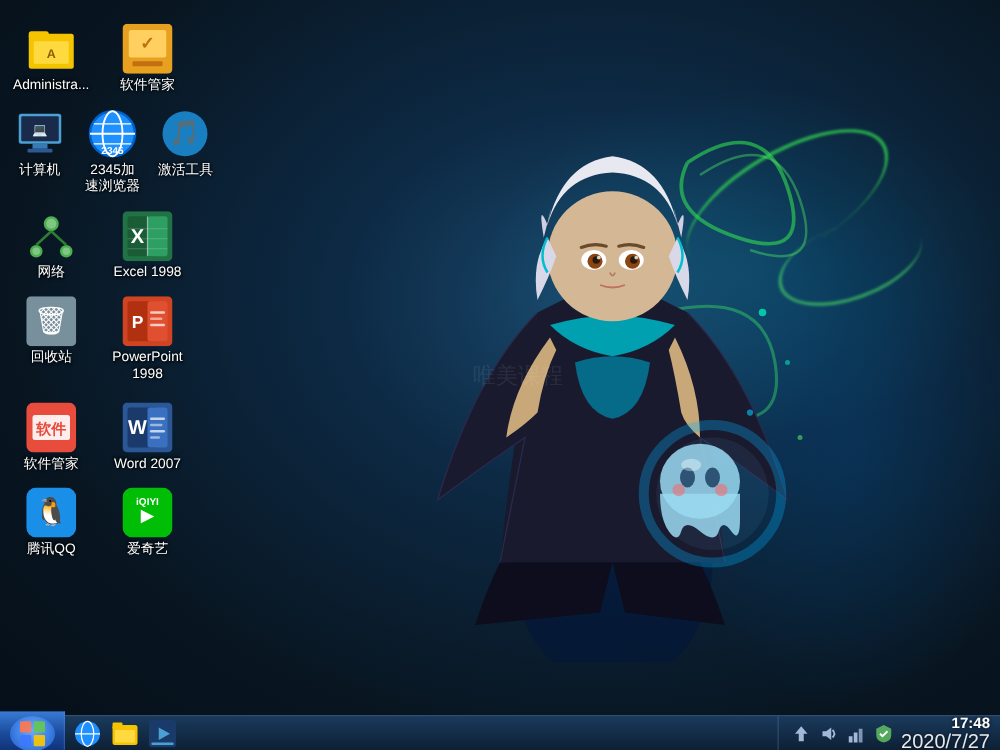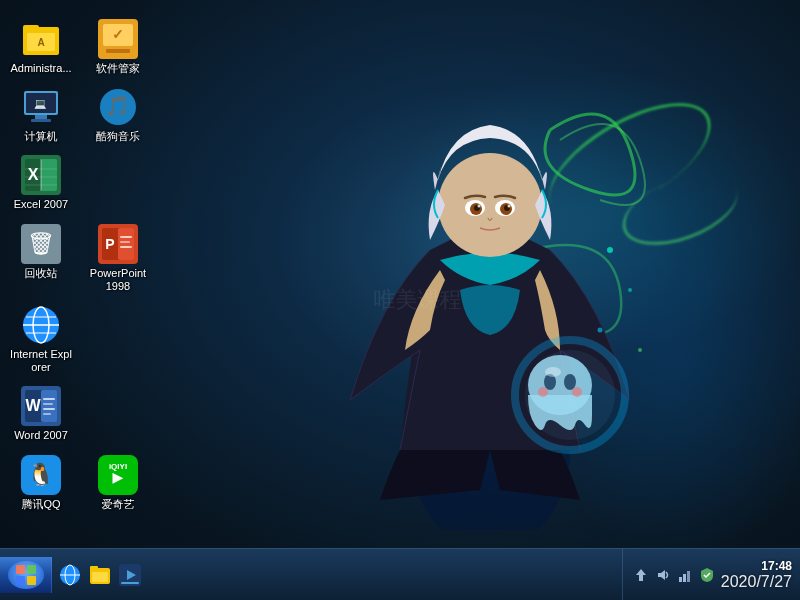--- a/index.html
+++ b/index.html
@@ -118,21 +118,21 @@
       line-height: 1.2;
       word-break: break-all;
     }
 
     
     #taskbar {
       position: absolute;
       bottom: 0;
       left: 0;
       right: 0;
-      height: 52px;
+      height: 28px;
       background: linear-gradient(to bottom, #1a3a5c 0%, #0d2035 100%);
       border-top: 1px solid rgba(100, 150, 200, 0.4);
       display: flex;
       align-items: center;
     }
 
     #start-button {
       width: 52px;
       height: 36px;
       background: linear-gradient(to bottom, #3a7bd5 0%, #1a4a9a 50%, #0d2a6e 100%);
@@ -223,21 +223,21 @@
       opacity: 0.9;
     }
 
     
     .watermark {
       position: absolute;
       top: 50%;
       left: 50%;
       transform: translate(-30%, -50%);
       color: rgba(255,255,255,0.08);
-      font-size: 22px;
+      font-size: 18px;
       white-space: nowrap;
       pointer-events: none;
     }
   </style>
 </head>
 <body>
 
 <div id="wallpaper">
 
   <div class="swirl swirl1"></div>
@@ -358,43 +358,72 @@
           <rect x="14" y="28" width="12" height="4" fill="#3a7ab4"></rect>
           <rect x="10" y="32" width="20" height="3" rx="1" fill="#2a5a94"></rect>
           <text x="20" y="20" text-anchor="middle" font-size="10" fill="#6adcff">💻</text>
         </svg>
       </div>
       <span class="icon-label">计算机</span>
     </div>
     <div class="desktop-icon">
       <div class="icon-img">
         <svg width="40" height="40" viewBox="0 0 40 40">
+          <circle cx="20" cy="20" r="18" fill="#1e90ff"></circle>
+          <circle cx="20" cy="20" r="18" fill="none" stroke="#0060cc" stroke-width="2"></circle>
+          <ellipse cx="20" cy="20" rx="8" ry="18" fill="none" stroke="white" stroke-width="1.5"></ellipse>
+          <line x1="2" y1="20" x2="38" y2="20" stroke="white" stroke-width="1.5"></line>
+          <line x1="5" y1="12" x2="35" y2="12" stroke="white" stroke-width="1"></line>
+          <line x1="5" y1="28" x2="35" y2="28" stroke="white" stroke-width="1"></line>
+          <text x="20" y="36" text-anchor="middle" font-size="8" fill="white" font-weight="bold">2345</text>
+        </svg>
+      </div>
+      <span class="icon-label">2345加速浏览器</span>
+    </div>
+    <div class="desktop-icon">
+      <div class="icon-img">
+        <svg width="40" height="40" viewBox="0 0 40 40">
           <circle cx="20" cy="20" r="18" fill="#1a7fc1"></circle>
           <text x="20" y="26" text-anchor="middle" font-size="20" fill="white">🎵</text>
         </svg>
       </div>
-      <span class="icon-label">酷狗音乐</span>
-    </div>
-  </div>
-
-  <div class="icon-row">
+      <span class="icon-label">激活工具</span>
+    </div>
+  </div>
+
+  <div class="icon-row">
+    <div class="desktop-icon">
+      <div class="icon-img">
+        <svg width="40" height="40" viewBox="0 0 40 40">
+          <circle cx="20" cy="10" r="6" fill="#4CAF50"></circle>
+          <circle cx="8" cy="32" r="5" fill="#4CAF50"></circle>
+          <circle cx="32" cy="32" r="5" fill="#4CAF50"></circle>
+          <line x1="20" y1="16" x2="8" y2="27" stroke="#2e7d32" stroke-width="2"></line>
+          <line x1="20" y1="16" x2="32" y2="27" stroke="#2e7d32" stroke-width="2"></line>
+          <circle cx="20" cy="10" r="4" fill="#81C784"></circle>
+          <circle cx="8" cy="32" r="3" fill="#81C784"></circle>
+          <circle cx="32" cy="32" r="3" fill="#81C784"></circle>
+        </svg>
+      </div>
+      <span class="icon-label">网络</span>
+    </div>
     <div class="desktop-icon">
       <div class="icon-img">
         <svg width="40" height="40" viewBox="0 0 40 40">
           <rect width="40" height="40" rx="4" fill="#217346"></rect>
           <rect x="4" y="4" width="24" height="32" rx="2" fill="#1a5c36"></rect>
           <rect x="20" y="4" width="16" height="32" rx="2" fill="#2e9f62"></rect>
           <text x="12" y="25" text-anchor="middle" font-size="16" fill="white" font-weight="bold">X</text>
           <line x1="20" y1="4" x2="20" y2="36" stroke="white" stroke-width="1" opacity="0.5"></line>
           <line x1="4" y1="14" x2="36" y2="14" stroke="white" stroke-width="0.5" opacity="0.3"></line>
           <line x1="4" y1="22" x2="36" y2="22" stroke="white" stroke-width="0.5" opacity="0.3"></line>
           <line x1="4" y1="30" x2="36" y2="30" stroke="white" stroke-width="0.5" opacity="0.3"></line>
         </svg>
       </div>
-      <span class="icon-label">Excel 2007</span>
+      <span class="icon-label">Excel 1998</span>
     </div>
   </div>
 
   <div class="icon-row">
     <div class="desktop-icon">
       <div class="icon-img">
         <svg width="40" height="40" viewBox="0 0 40 40">
           <rect width="40" height="40" rx="4" fill="#78909c"></rect>
           <text x="20" y="27" text-anchor="middle" font-size="22" fill="white">🗑</text>
         </svg>
@@ -411,35 +440,33 @@
           <rect x="22" y="12" width="12" height="2" rx="1" fill="white" opacity="0.7"></rect>
           <rect x="22" y="17" width="10" height="2" rx="1" fill="white" opacity="0.5"></rect>
           <rect x="22" y="22" width="12" height="2" rx="1" fill="white" opacity="0.7"></rect>
         </svg>
       </div>
       <span class="icon-label">PowerPoint 1998</span>
     </div>
   </div>
 
   <div class="icon-row">
-    <div class="desktop-icon">
-      <div class="icon-img">
-        <svg width="40" height="40" viewBox="0 0 40 40">
-          <circle cx="20" cy="20" r="18" fill="#1e90ff"></circle>
-          <ellipse cx="20" cy="20" rx="8" ry="18" fill="none" stroke="white" stroke-width="1.5"></ellipse>
-          <line x1="2" y1="20" x2="38" y2="20" stroke="white" stroke-width="1.5"></line>
-          <line x1="5" y1="12" x2="35" y2="12" stroke="white" stroke-width="1"></line>
-          <line x1="5" y1="28" x2="35" y2="28" stroke="white" stroke-width="1"></line>
-        </svg>
-      </div>
-      <span class="icon-label">Internet Explorer</span>
-    </div>
-  </div>
-
-  <div class="icon-row">
+  </div>
+
+  <div class="icon-row">
+    <div class="desktop-icon">
+      <div class="icon-img">
+        <svg width="40" height="40" viewBox="0 0 40 40">
+          <rect width="40" height="40" rx="6" fill="#e74c3c"></rect>
+          <rect x="5" y="10" width="30" height="20" rx="2" fill="white" opacity="0.9"></rect>
+          <text x="20" y="25" text-anchor="middle" font-size="12" fill="#e74c3c" font-weight="bold">软件</text>
+        </svg>
+      </div>
+      <span class="icon-label">软件管家</span>
+    </div>
     <div class="desktop-icon">
       <div class="icon-img">
         <svg width="40" height="40" viewBox="0 0 40 40">
           <rect width="40" height="40" rx="4" fill="#2b5797"></rect>
           <rect x="4" y="4" width="24" height="32" rx="2" fill="#1a3a6b"></rect>
           <rect x="20" y="4" width="16" height="32" rx="2" fill="#3a70c0"></rect>
           <text x="12" y="25" text-anchor="middle" font-size="16" fill="white" font-weight="bold">W</text>
           <rect x="22" y="12" width="12" height="2" rx="1" fill="white" opacity="0.7"></rect>
           <rect x="22" y="17" width="10" height="2" rx="1" fill="white" opacity="0.5"></rect>
           <rect x="22" y="22" width="12" height="2" rx="1" fill="white" opacity="0.7"></rect>

